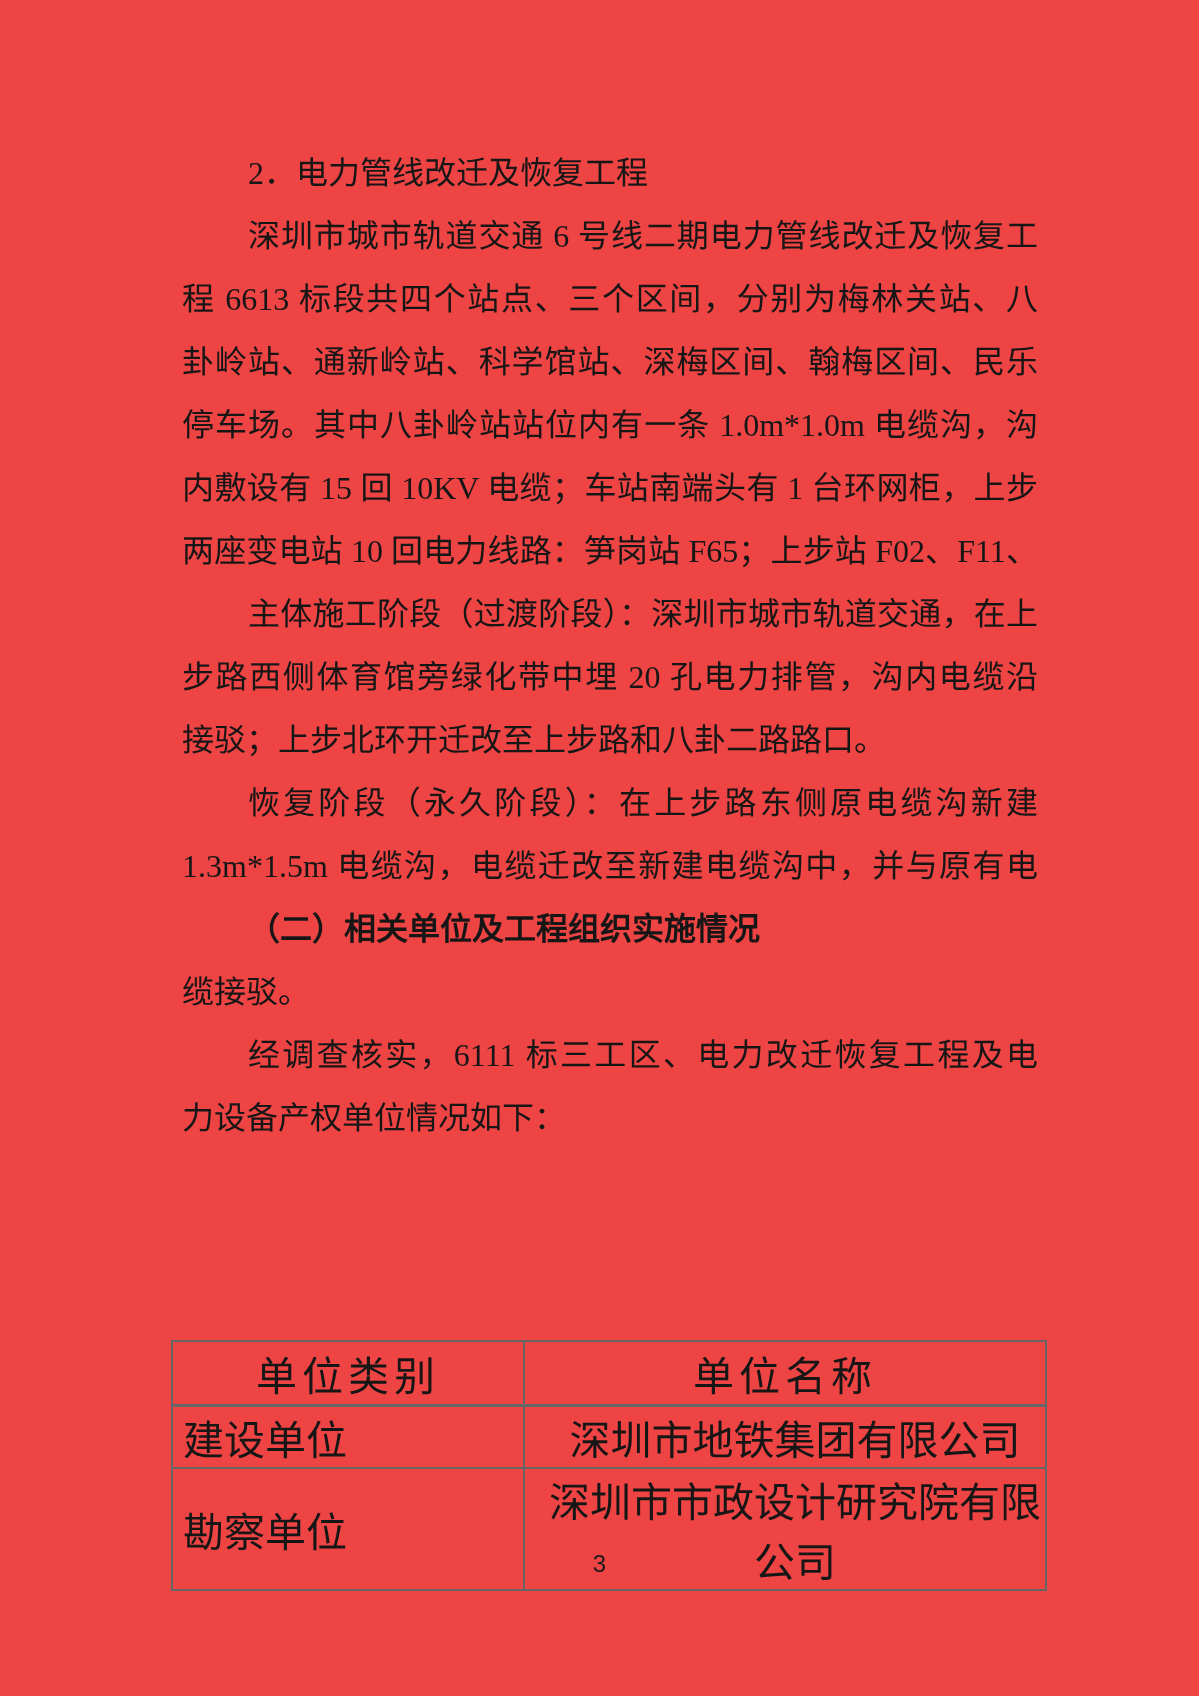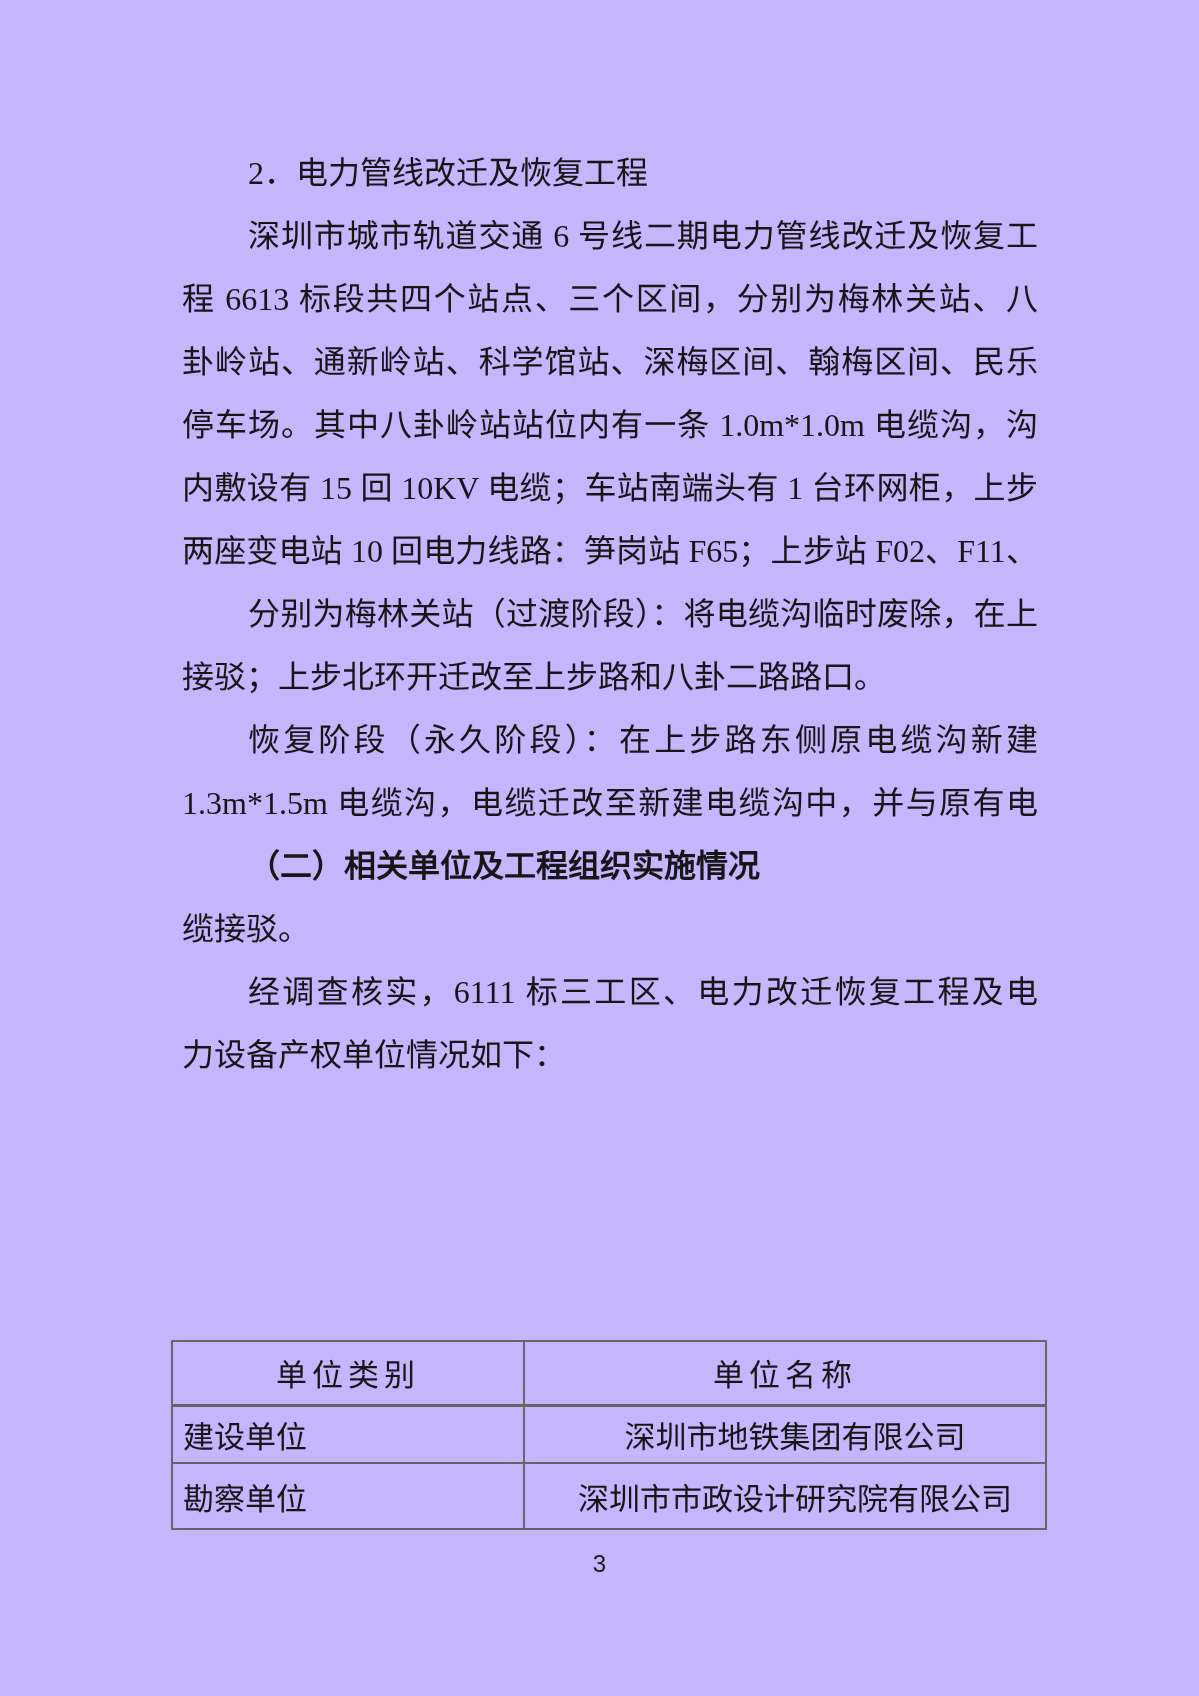--- a/index.html
+++ b/index.html
@@ -1,19 +1,19 @@
 <!DOCTYPE html>
 <html lang="zh-CN"><head>
 <meta charset="utf-8">
 <style>
   html,body{margin:0;padding:0;background:#ffffff;}
   .page{
     position:relative;
     width:1199px;height:1696px;
-    background:#c4b5fd;
+    background:#ef4444;
     overflow:hidden;
     font-family:"Liberation Serif","DejaVu Serif",serif;
     color:#161616;
   }
   .textblock{
     position:absolute;
     left:182px;top:142px;width:856px;
   }
   .line{
     font-size:32px;
@@ -31,21 +31,21 @@
   .b{font-weight:700;}
   .info-table{
     position:absolute;
     left:171px;top:1340px;
     width:874px;
     border-collapse:collapse;
     table-layout:fixed;
   }
   .info-table td{
     border:2px solid #666666;
-    font-size:31px;
+    font-size:41px;
     color:#161616;
     vertical-align:middle;
     padding:0;
   }
   .info-table tr.head{height:64px;}
   .info-table tr.head td{
     text-align:center;
     letter-spacing:5px;
     border-bottom-width:3px;
   }
@@ -68,21 +68,22 @@
 <div class="page">
 
   <div class="textblock">
     <div class="line indent">2．电力管线改迁及恢复工程</div>
     <div class="line indent j">深圳市城市轨道交通 6 号线二期电力管线改迁及恢复工</div>
     <div class="line j">程 6613 标段共四个站点、三个区间，分别为梅林关站、八</div>
     <div class="line j">卦岭站、通新岭站、科学馆站、深梅区间、翰梅区间、民乐</div>
     <div class="line j">停车场。其中八卦岭站站位内有一条 1.0m*1.0m 电缆沟，沟</div>
     <div class="line j">内敷设有 15 回 10KV 电缆；车站南端头有 1 台环网柜，上步</div>
     <div class="line j">两座变电站 10 回电力线路：笋岗站 F65；上步站 F02、F11、</div>
-    <div class="line indent j">分别为梅林关站（过渡阶段）：将电缆沟临时废除，在上</div>
+    <div class="line indent j">主体施工阶段（过渡阶段）：深圳市城市轨道交通，在上</div>
+    <div class="line j">步路西侧体育馆旁绿化带中埋 20 孔电力排管，沟内电缆沿</div>
     <div class="line">接驳；上步北环开迁改至上步路和八卦二路路口。</div>
     <div class="line indent j">恢复阶段（永久阶段）：在上步路东侧原电缆沟新建</div>
     <div class="line j">1.3m*1.5m 电缆沟，电缆迁改至新建电缆沟中，并与原有电</div>
     <div class="line indent b">（二）相关单位及工程组织实施情况</div>
     <div class="line">缆接驳。</div>
     <div class="line indent j">经调查核实，6111 标三工区、电力改迁恢复工程及电</div>
     <div class="line">力设备产权单位情况如下：</div>
   </div>
 
   <table class="info-table">

